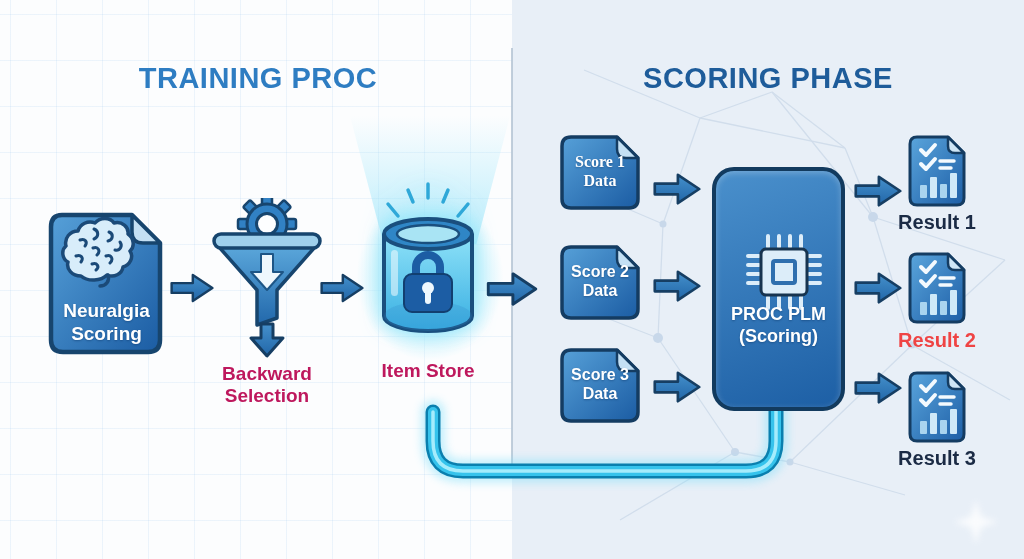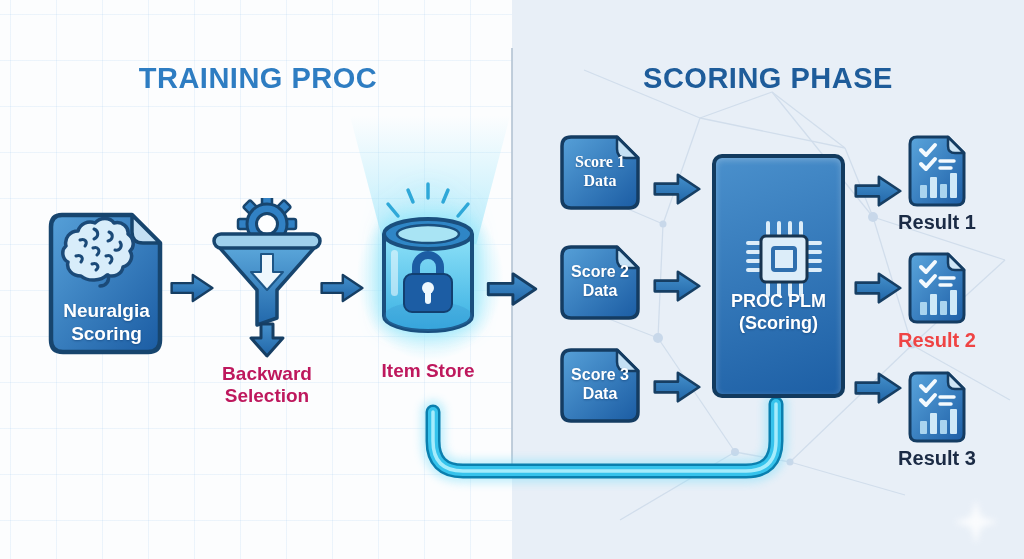--- a/index.html
+++ b/index.html
@@ -257,21 +257,21 @@
   <svg class="abs" style="left:653px;top:171px;" width="48" height="36">
       <use href="#sym-arrow-right" width="48" height="36"></use>
     </svg>
   <svg class="abs" style="left:653px;top:268px;" width="48" height="36">
       <use href="#sym-arrow-right" width="48" height="36"></use>
     </svg>
   <svg class="abs" style="left:653px;top:369px;" width="48" height="36">
       <use href="#sym-arrow-right" width="48" height="36"></use>
     </svg>
 
-  <div class="abs" style="left:712px;top:154px;width:133px;height:244px;border:4px solid #123a5e;border-radius:10px;
+  <div class="abs" style="left:712px;top:167px;width:133px;height:244px;border:4px solid #123a5e;border-radius:22px;
        background:linear-gradient(160deg,#4a90cc,#1d5fa5);box-sizing:border-box;box-shadow:inset 0 2px 6px rgba(255,255,255,.25);">
     <svg style="position:absolute;left:23px;top:56px;" width="90" height="90" viewBox="0 0 90 90">
       <g stroke="#dcedf9" stroke-width="4" stroke-linecap="round">
         <line x1="29" y1="9" x2="29" y2="20"></line>
           <line x1="40" y1="9" x2="40" y2="20"></line>
         <line x1="51" y1="9" x2="51" y2="20"></line>
           <line x1="62" y1="9" x2="62" y2="20"></line>
         <line x1="29" y1="70" x2="29" y2="81"></line>
           <line x1="40" y1="70" x2="40" y2="81"></line>
         <line x1="51" y1="70" x2="51" y2="81"></line>

